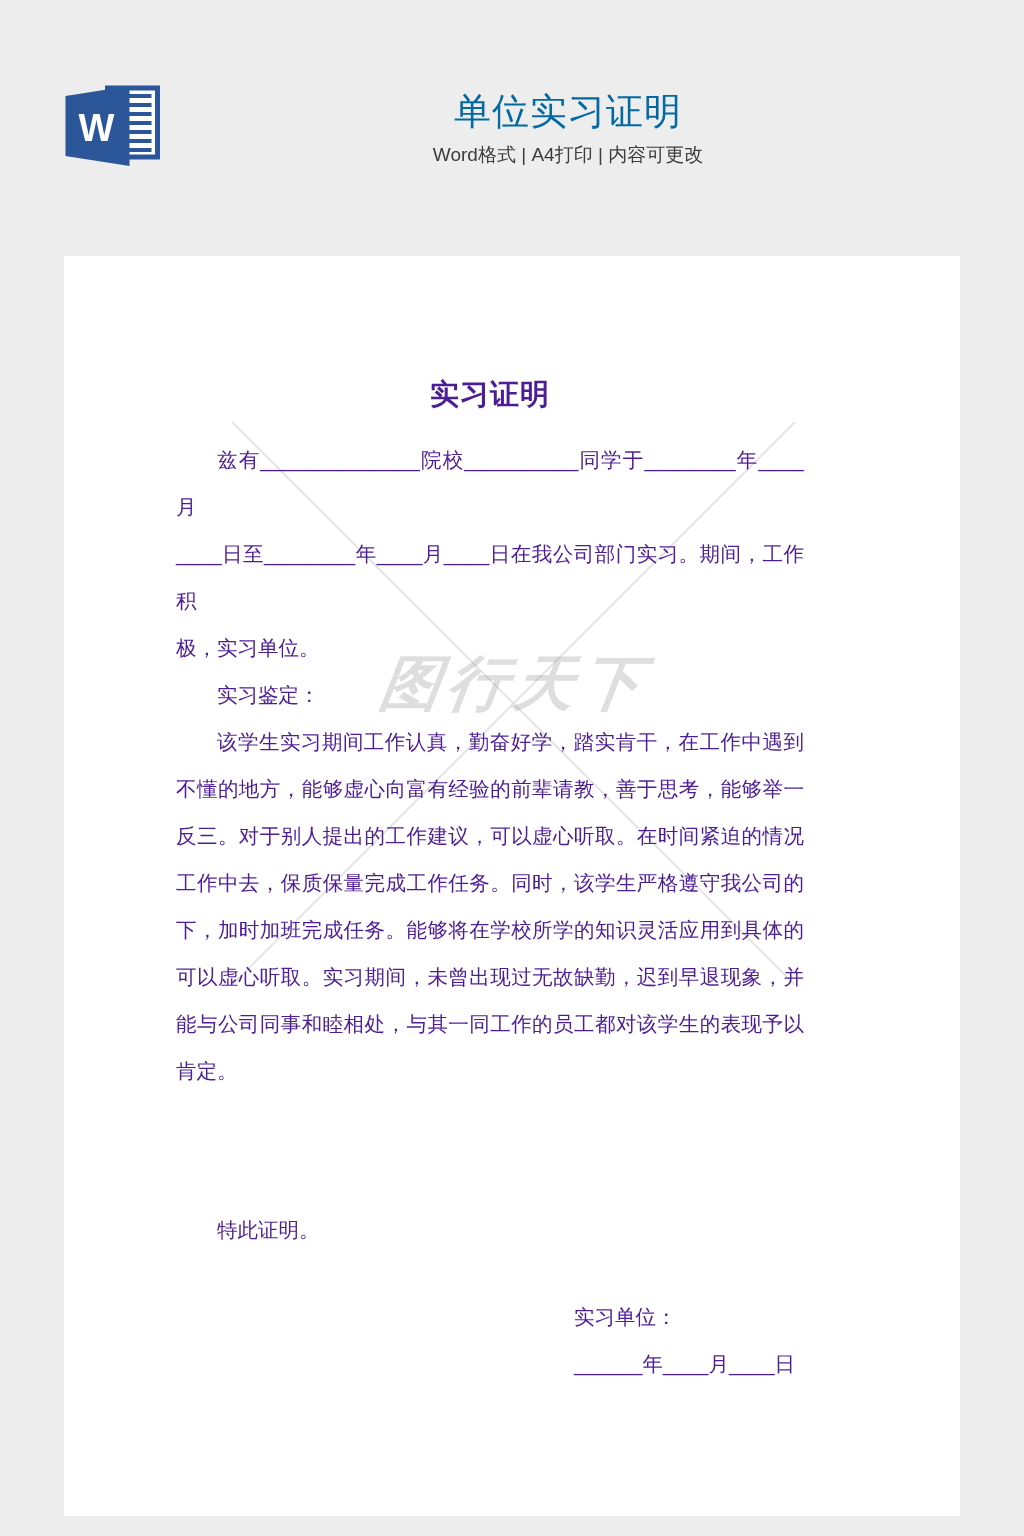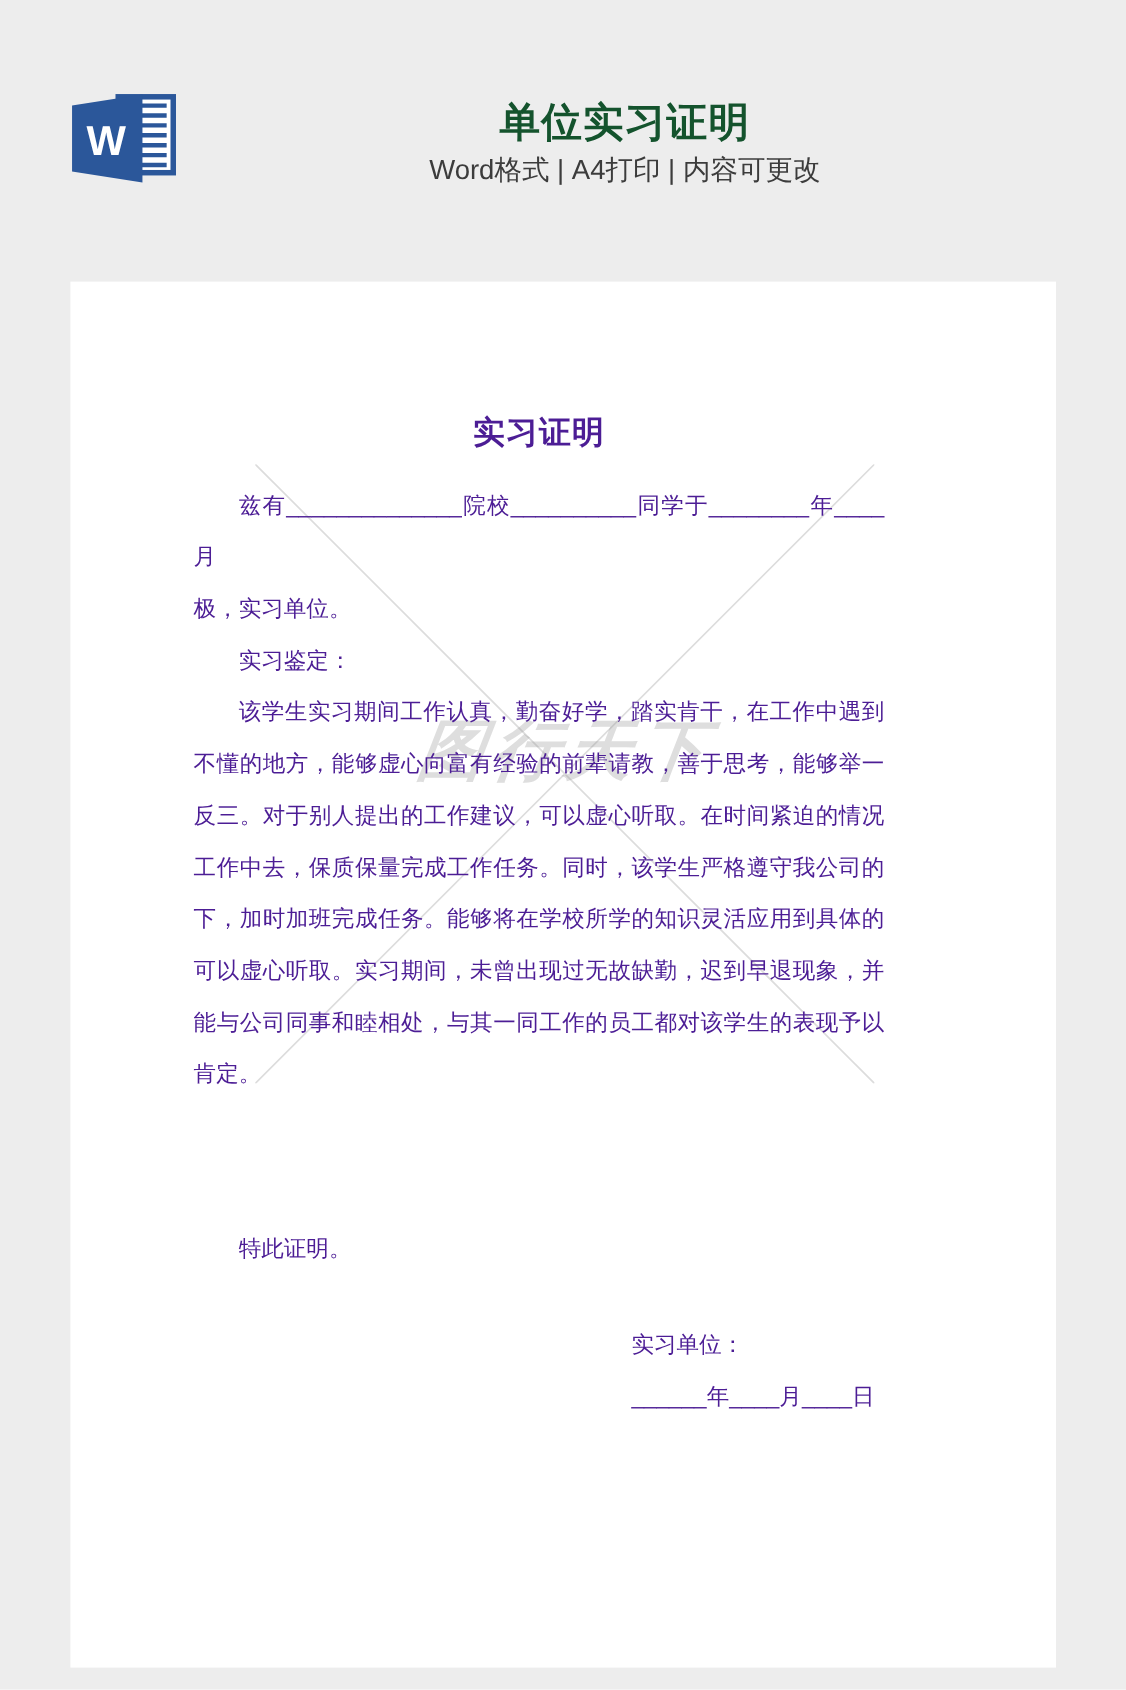--- a/index.html
+++ b/index.html
@@ -23,28 +23,28 @@
     width: 101px;
     height: 86px;
   }
   .header-text {
     padding: 90px 0 0 112px;
     text-align: center;
   }
   .header-title {
     margin: 0;
     font-size: 37px;
-    font-weight: bold;
+    font-weight: normal;
     line-height: 44px;
-    color: #14532d;
+    color: #0369a1;
     letter-spacing: 1px;
   }
   .header-sub {
     margin: 7px 0 0;
-    font-size: 25px;
+    font-size: 19px;
     line-height: 28px;
     color: #3c3c3c;
     text-align: center;
   }
 
   
   .page {
     position: relative;
     width: 896px;
     height: 1260px;
@@ -143,20 +143,21 @@
     <line x1="0" y1="0" x2="563" y2="563" stroke="#dcdcdc" stroke-width="1.5"></line>
     <line x1="563" y1="0" x2="0" y2="563" stroke="#dcdcdc" stroke-width="1.5"></line>
   </svg>
   <div class="wm-logo">图行天下</div>
 
   <div class="doc">
     <h2 class="doc-title">实习证明</h2>
 
     <div>
       <div class="line first">兹有______________院校__________同学于________年____月</div>
+      <div class="line">____日至________年____月____日在我公司部门实习。期间，工作积</div>
       <div class="line last">极，实习单位。</div>
     </div>
 
     <div class="single">实习鉴定：</div>
 
     <div>
       <div class="line first">该学生实习期间工作认真，勤奋好学，踏实肯干，在工作中遇到</div>
       <div class="line">不懂的地方，能够虚心向富有经验的前辈请教，善于思考，能够举一</div>
       <div class="line">反三。对于别人提出的工作建议，可以虚心听取。在时间紧迫的情况</div>
       <div class="line">工作中去，保质保量完成工作任务。同时，该学生严格遵守我公司的</div>

